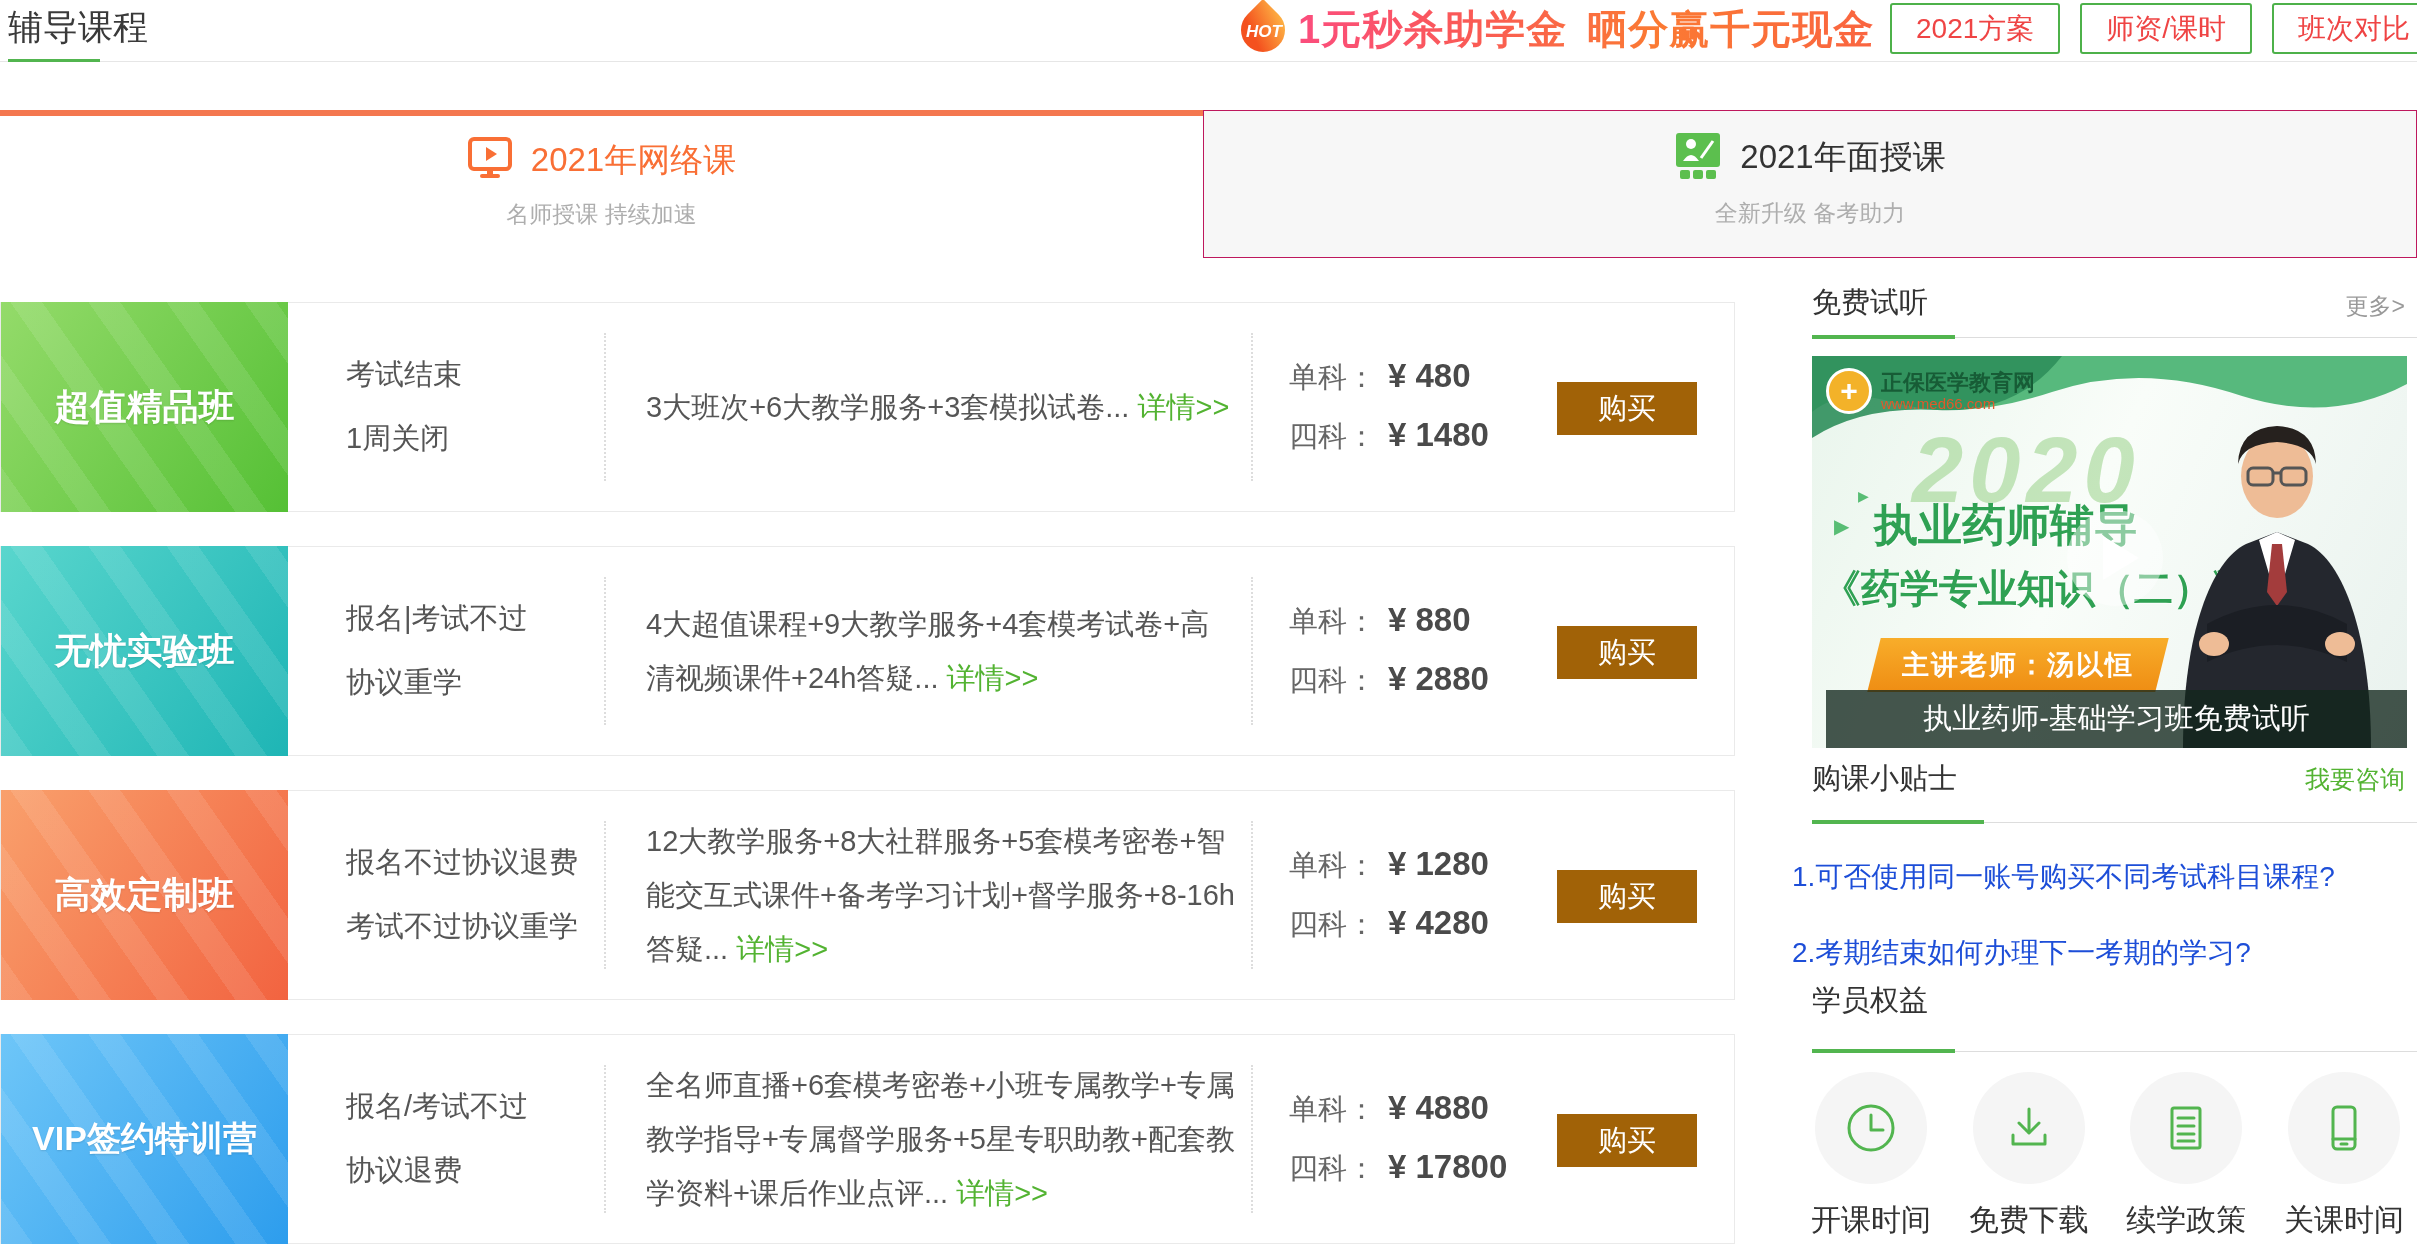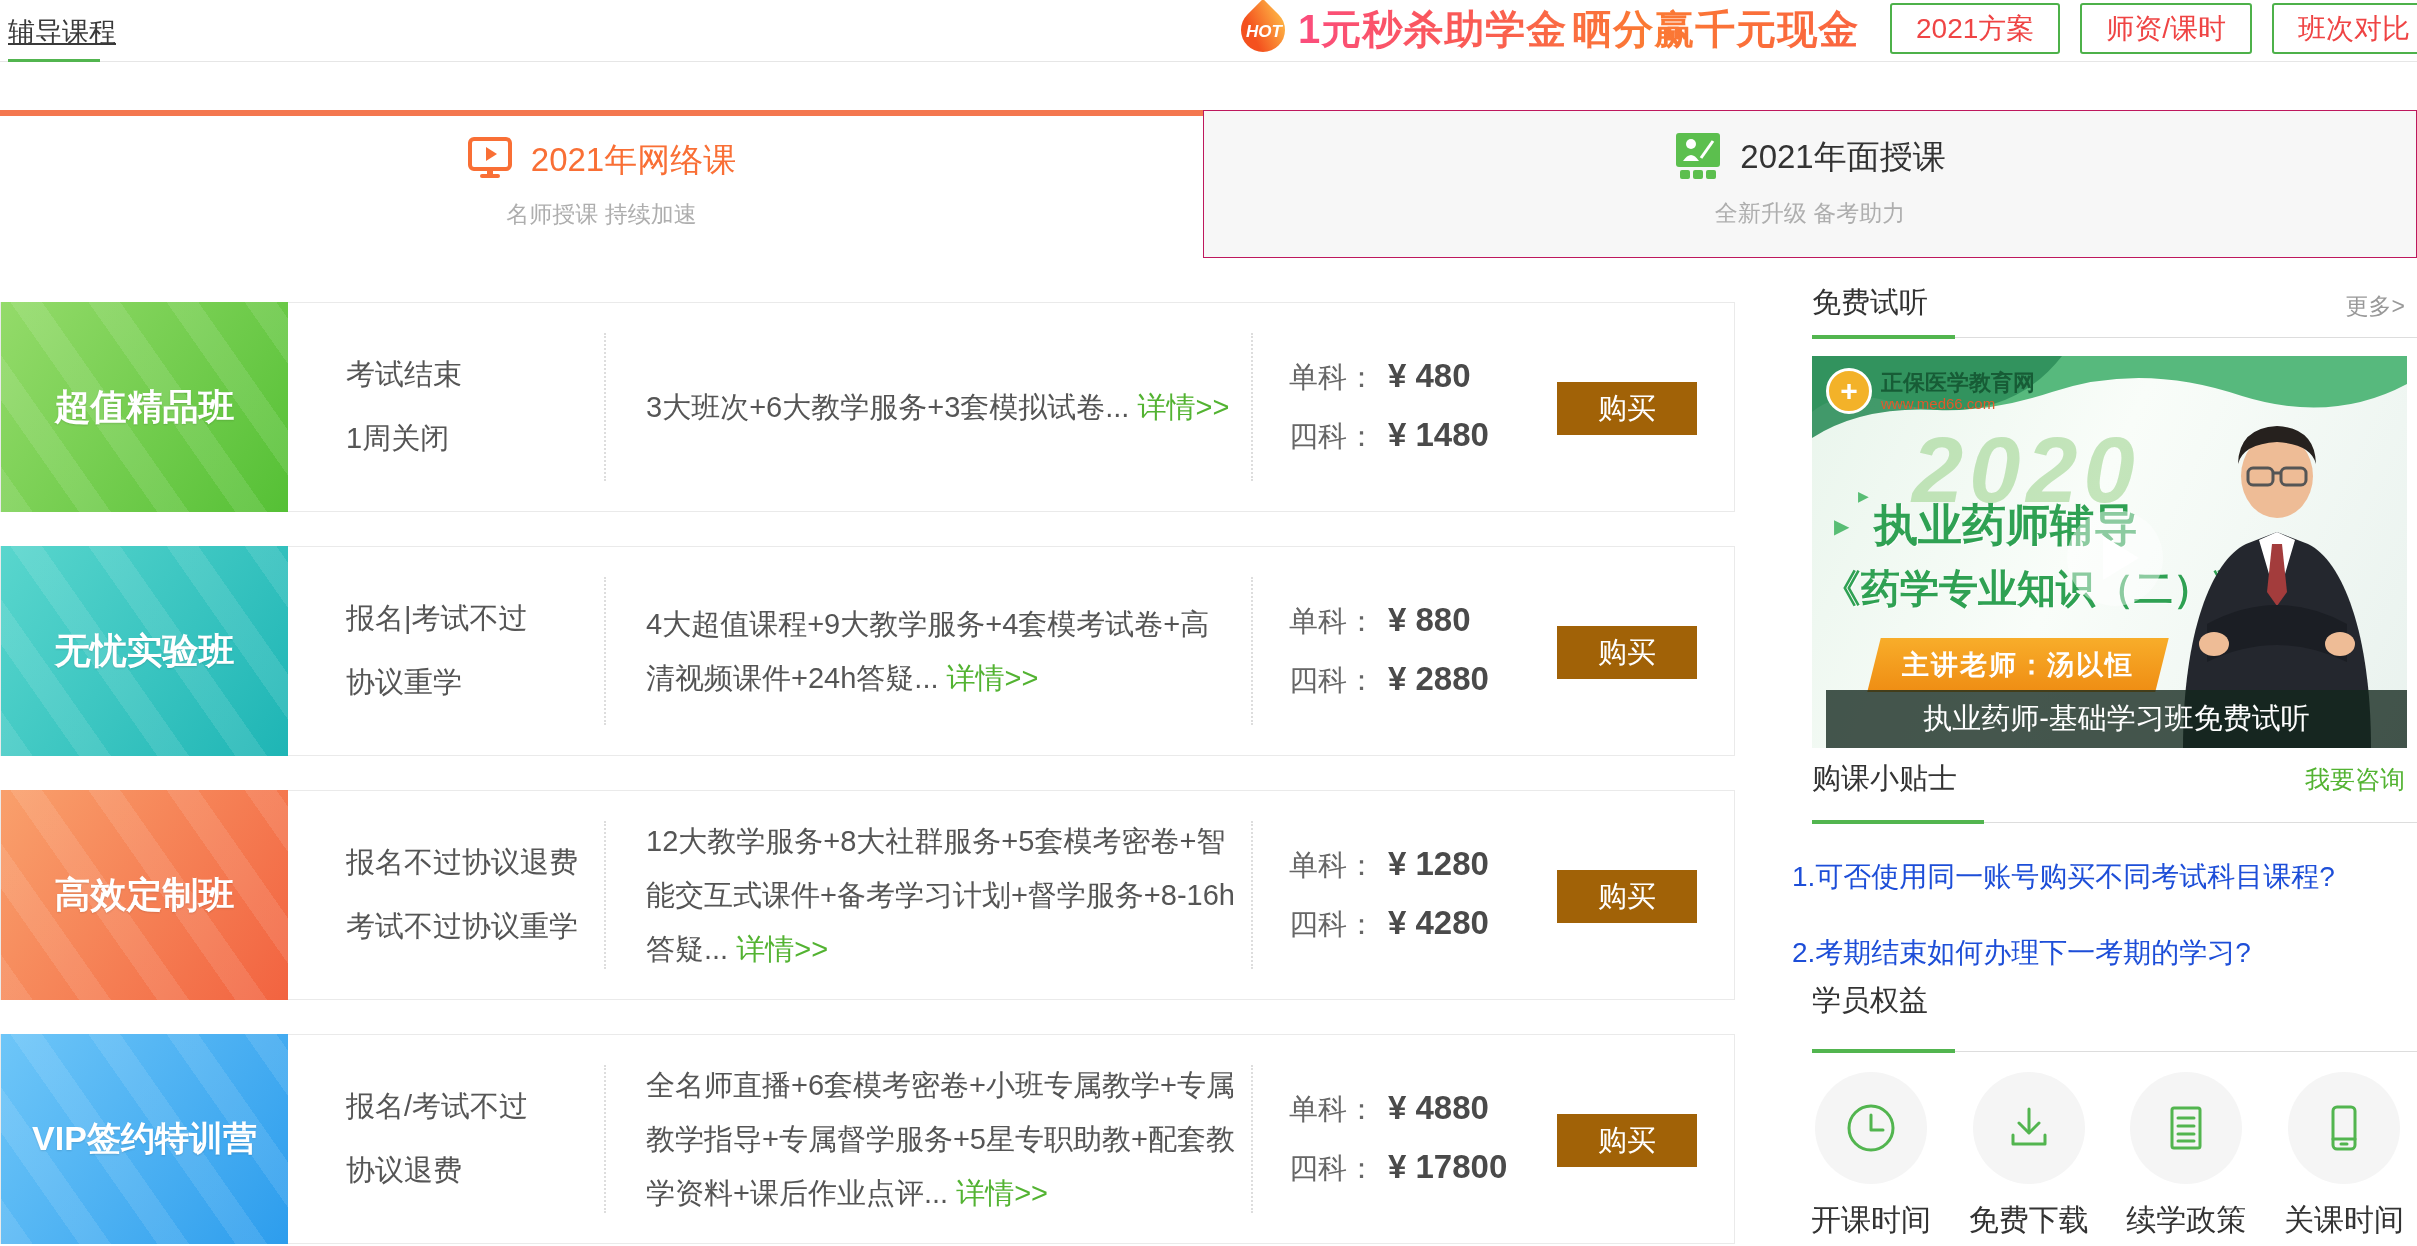--- a/index.html
+++ b/index.html
@@ -1,36 +1,36 @@
 <!DOCTYPE html>
 <html><head>
 <meta charset="utf-8">
 <style>
   html,body{margin:0;padding:0;background:#fff;}
   .page{position:relative;width:2417px;height:1246px;background:#fff;overflow:hidden;
         font-family:"Liberation Sans","DejaVu Sans",sans-serif;color:#333;}
 
   
-  .page-title{position:absolute;left:8px;top:14px;font-size:27px;color:#3a3a3a;text-decoration:underline;}
+  .page-title{position:absolute;left:8px;top:4px;font-size:35px;color:#3a3a3a;}
   .title-line{position:absolute;left:0;top:61px;width:100%;height:1px;background:#e6e6e6;}
   .title-line-green{position:absolute;left:8px;top:59px;width:92px;height:3px;background:#52b54f;}
 
   .promo{position:absolute;left:1238px;top:0;height:58px;display:flex;align-items:center;cursor:pointer;}
   .hot-badge{position:relative;width:52px;height:52px;margin-right:8px;flex:0 0 auto;}
   .flame-shape{position:absolute;left:3px;top:5px;width:44px;height:44px;
                background:linear-gradient(200deg,#ffc24a,#f4511e 70%);
                border-radius:0 50% 50% 50%;transform:rotate(45deg);}
   .hot-text{position:absolute;inset:0;display:flex;align-items:center;justify-content:center;
             color:#fff;font-weight:bold;font-style:italic;font-size:17px;padding-top:6px;}
   .promo-text{font-size:40px;font-weight:bold;white-space:nowrap;color:#fa5f4a;letter-spacing:1px;}
   @supports ((-webkit-background-clip:text) or (background-clip:text)){
     .promo-text{background:linear-gradient(90deg,#fb4d7d 0%,#fa5a55 30%,#fb7a33 62%,#fa6440 100%);
                 -webkit-background-clip:text;background-clip:text;color:transparent;}
   }
-  .promo-part1{margin-right:5px;text-decoration:underline;}
+  .promo-part1{margin-right:20px;text-decoration:underline;}
 
   .hdr-buttons{position:absolute;top:3px;left:1890px;display:flex;gap:20px;}
   .hdr-btn{box-sizing:border-box;height:51px;padding:0 24px;min-width:157px;background:#fff;
            border:2px solid #4db14a;border-radius:3px;color:#ef4444;font-size:28px;
            display:flex;align-items:center;justify-content:center;cursor:pointer;white-space:nowrap;}
 
   
   .tabs{position:absolute;left:0;top:110px;width:2417px;height:148px;display:flex;}
   .tab{box-sizing:border-box;height:148px;cursor:pointer;}
   .tab-active{width:1203px;background:#fff;border-top:6px solid #f4774f;}

